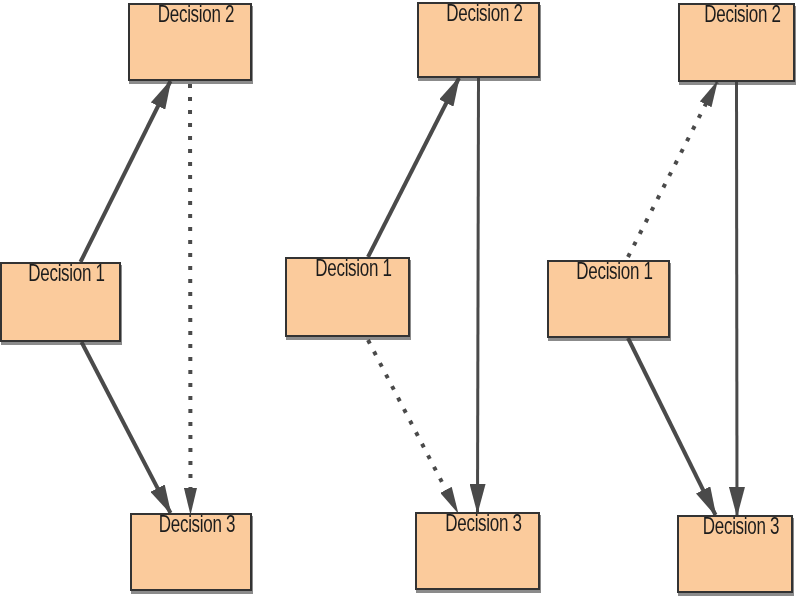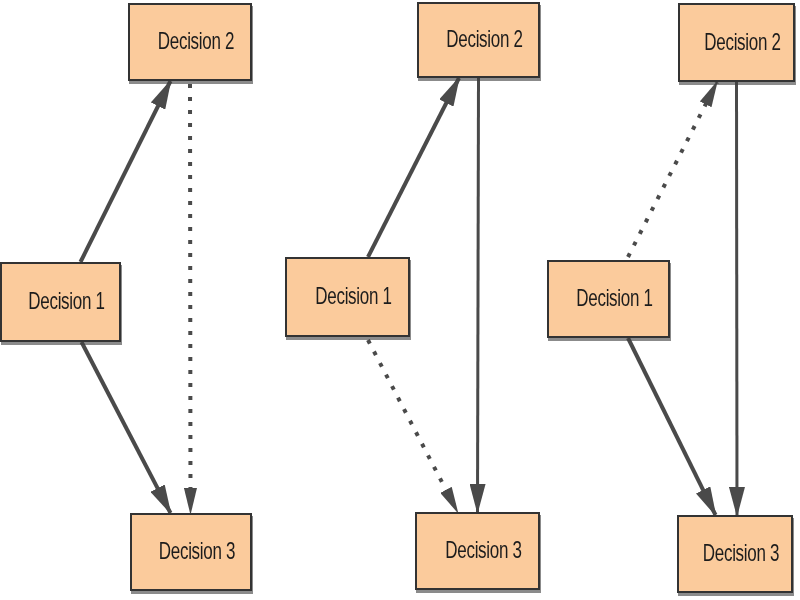--- a/index.html
+++ b/index.html
@@ -17,21 +17,21 @@
     width: 800px; height: 600px;
     display: block;
   }
   .node {
     position: absolute;
     box-sizing: border-box;
     background: var(--node-fill, #fbcb9c);
     border: 2px solid var(--node-border, #333333);
     box-shadow: 1px 3px 0 rgba(62,62,62,0.6);
     display: flex;
-    align-items: center;
+    align-items: flex-start;
     justify-content: center;
     padding-left: 12px;
   }
   .node-label {
     font-size: 17px;
     letter-spacing: -0.3px;
     color: var(--node-text, #1c1c1c);
     transform: scaleY(1.42);
     white-space: nowrap;
   }

